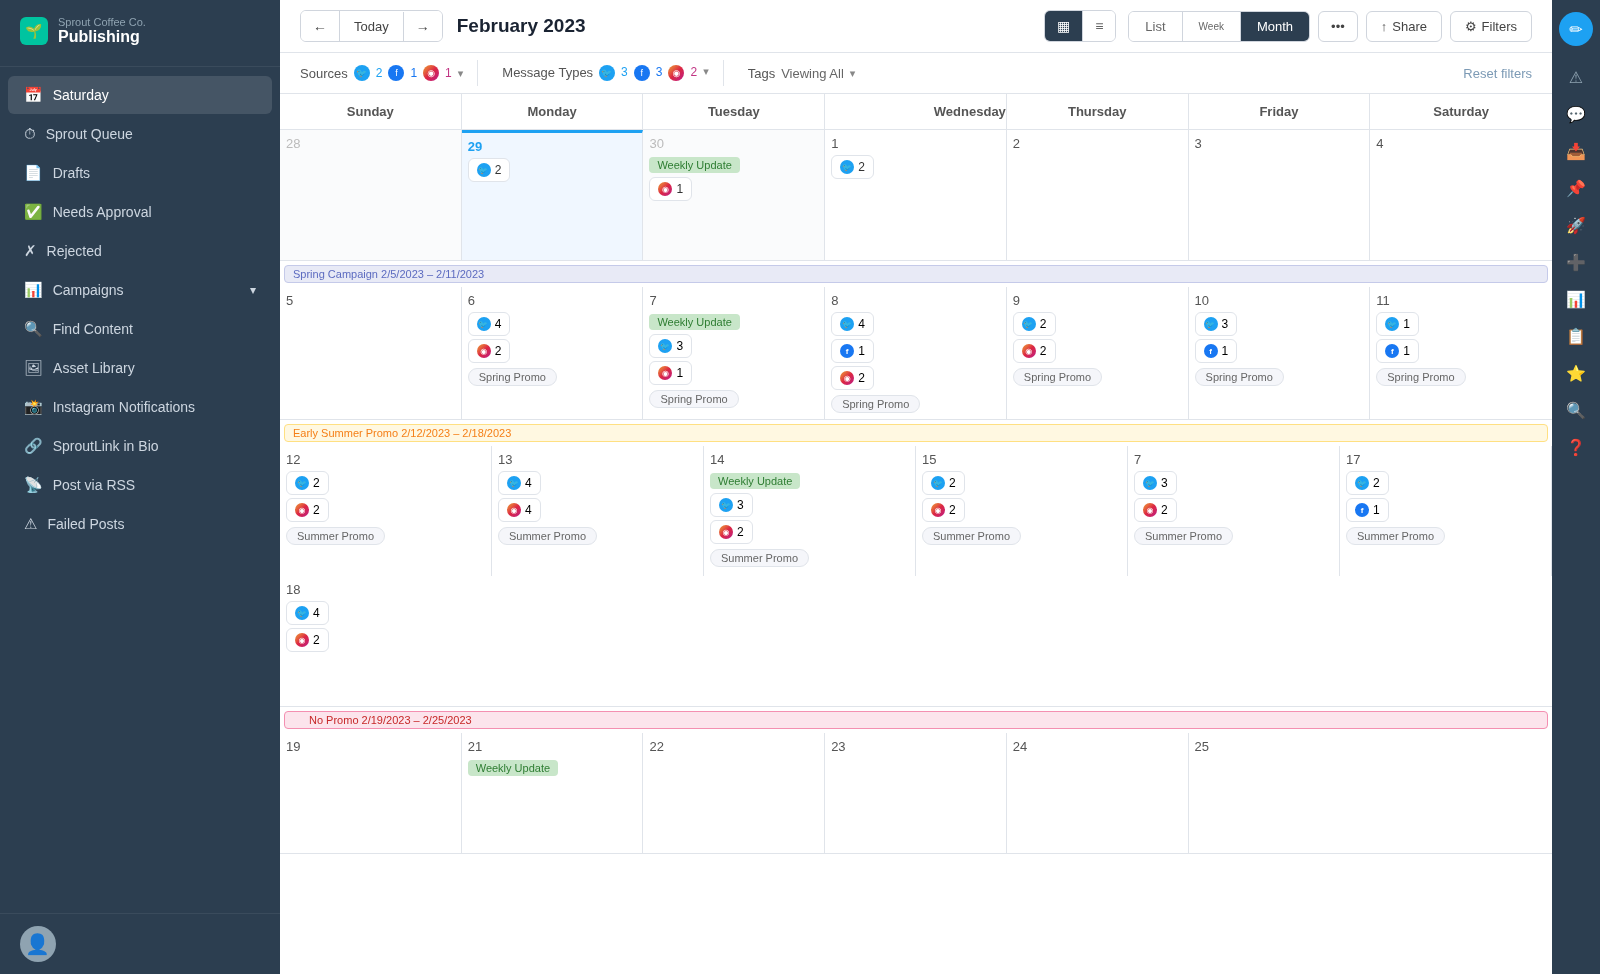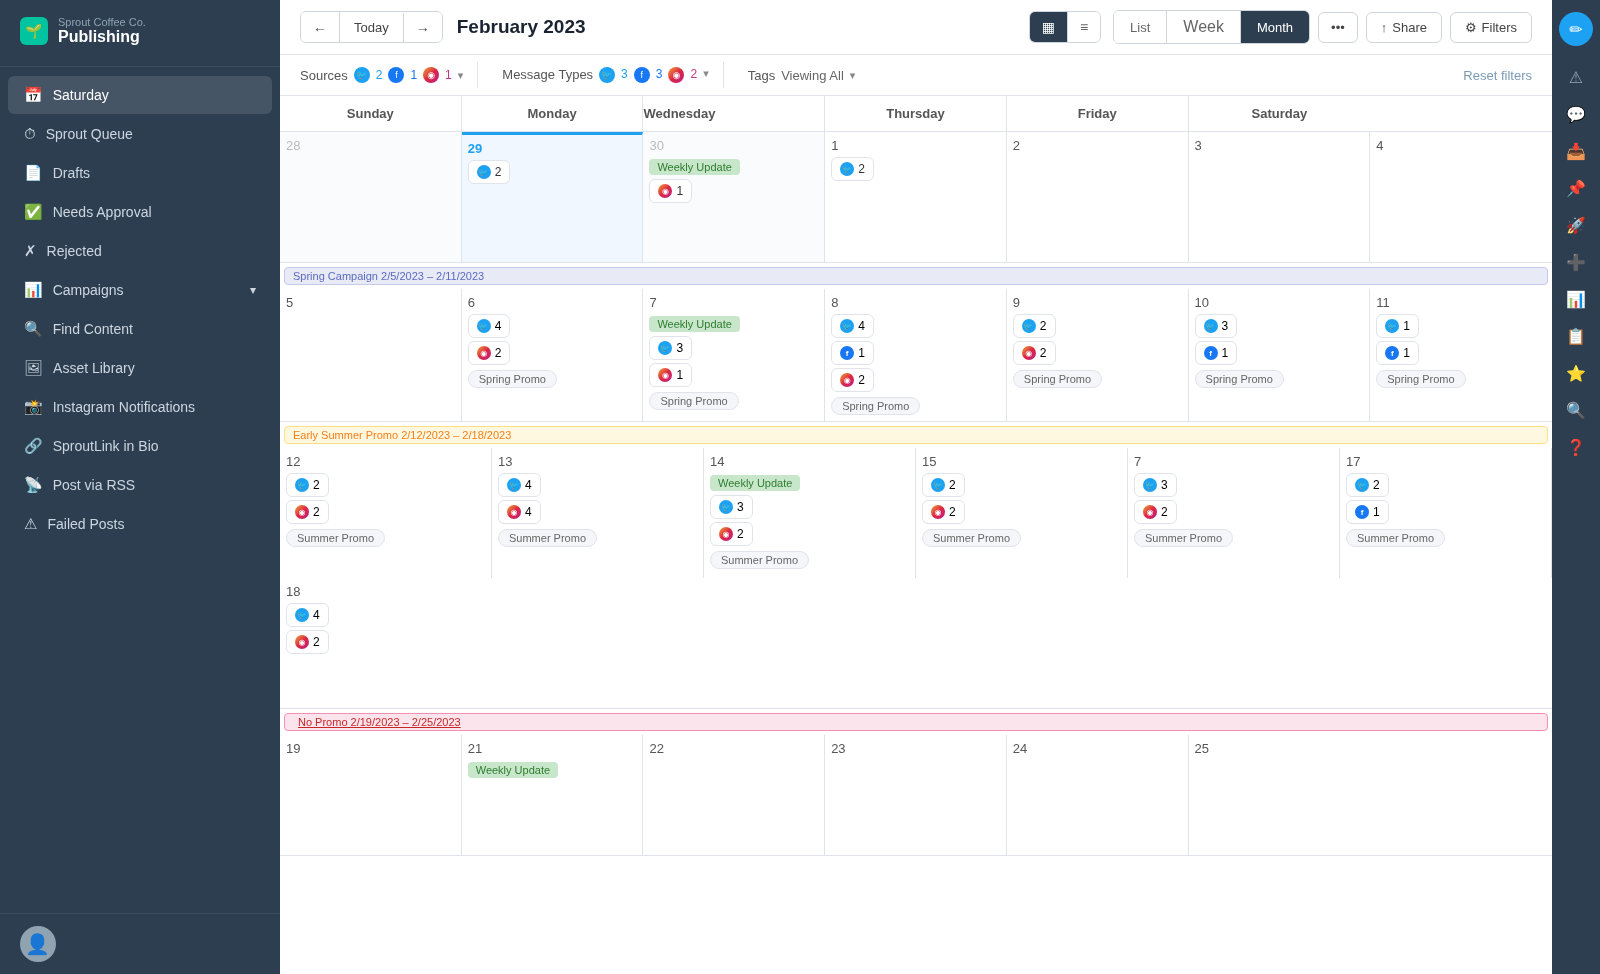--- a/index.html
+++ b/index.html
@@ -89,21 +89,21 @@
       <button style="background:#fff;border:none;padding:7px 12px;cursor:pointer;font-size:14px;color:#444;">→</button>
     </div>
     <span style="font-size:19px;font-weight:600;color:#1a2332;margin:0 6px;">February 2023</span>
     <div style="flex:1;"></div>
     <div style="display:flex;border:1px solid #d0d5dd;border-radius:6px;overflow:hidden;">
       <button style="background:#2c3e50;border:none;padding:7px 12px;cursor:pointer;font-size:14px;color:#fff;">▦</button>
       <button style="background:#fff;border:none;border-left:1px solid #d0d5dd;padding:7px 12px;cursor:pointer;font-size:14px;color:#666;">≡</button>
     </div>
     <div style="display:flex;border:1px solid #d0d5dd;border-radius:6px;overflow:hidden;margin-left:4px;">
       <button style="background:#fff;border:none;border-right:1px solid #d0d5dd;padding:7px 16px;cursor:pointer;font-size:13px;color:#666;">List</button>
-      <button style="background:#fff;border:none;border-right:1px solid #d0d5dd;padding:7px 16px;cursor:pointer;font-size:16px;color:#666;">Week</button>
+      <button style="background:#fff;border:none;border-right:1px solid #d0d5dd;padding:7px 16px;cursor:pointer;font-size:10px;color:#666;">Week</button>
       <button style="background:#2c3e50;border:none;padding:7px 16px;cursor:pointer;font-size:13px;color:#fff;">Month</button>
     </div>
     <button style="background:#fff;border:1px solid #d0d5dd;border-radius:6px;padding:7px 12px;cursor:pointer;font-size:13px;color:#444;">•••</button>
     <button style="background:#fff;border:1px solid #d0d5dd;border-radius:6px;padding:7px 14px;cursor:pointer;font-size:13px;color:#444;display:flex;align-items:center;gap:5px;">
       <span>↑</span>
       <span>Share</span>
     </button>
     <button style="background:#fff;border:1px solid #d0d5dd;border-radius:6px;padding:7px 14px;cursor:pointer;font-size:13px;color:#444;display:flex;align-items:center;gap:5px;">
       <span>⚙</span>
       <span>Filters</span>
@@ -138,21 +138,22 @@
     </div>
     <div style="flex:1;"></div>
     <button style="background:none;border:none;font-size:13px;color:#7c9ab5;cursor:pointer;">Reset filters</button>
   </div>
 
   <div style="flex:1;overflow-y:auto;background:#fff;">
 
     <div style="display:grid;grid-template-columns:repeat(7,1fr);border-bottom:1px solid #e0e4ea;background:#fff;position:sticky;top:0;z-index:10;">
       <div style="padding:10px 0;text-align:center;font-size:13px;font-weight:600;color:#555;border-right:1px solid #e0e4ea;">Sunday</div>
       <div style="padding:10px 0;text-align:center;font-size:13px;font-weight:600;color:#555;border-right:1px solid #e0e4ea;">Monday</div>
-      <div style="padding:10px 0;text-align:left;font-size:13px;font-weight:600;color:#555;border-right:1px solid #e0e4ea;">Wednesday</div>
+      <div style="padding:10px 0;text-align:center;font-size:13px;font-weight:600;color:#555;border-right:1px solid #e0e4ea;">Tuesday</div>
+      <div style="padding:10px 0;text-align:right;font-size:13px;font-weight:600;color:#555;border-right:1px solid #e0e4ea;">Wednesday</div>
       <div style="padding:10px 0;text-align:center;font-size:13px;font-weight:600;color:#555;border-right:1px solid #e0e4ea;">Thursday</div>
       <div style="padding:10px 0;text-align:center;font-size:13px;font-weight:600;color:#555;border-right:1px solid #e0e4ea;">Friday</div>
       <div style="padding:10px 0;text-align:center;font-size:13px;font-weight:600;color:#555;">Saturday</div>
     </div>
 
     <div style="border-bottom:1px solid #e0e4ea;">
       <div style="display:grid;grid-template-columns:repeat(7,1fr);">
 
         <div style="border-right:1px solid #e0e4ea;min-height:130px;padding:6px;background:#fafbfc;">
           <div style="font-size:13px;font-weight:500;color:#bbb;margin-bottom:4px;">28</div>
@@ -386,21 +387,21 @@
           <div style="display:flex;align-items:center;gap:4px;background:#fff;border:1px solid #e0e4ea;border-radius:6px;padding:4px 8px;font-size:12px;margin-bottom:3px;cursor:pointer;width:fit-content;">
             <span style="display:inline-flex;align-items:center;justify-content:center;width:14px;height:14px;border-radius:50%;background:linear-gradient(135deg,#f09433,#e6683c,#dc2743,#cc2366,#bc1888);color:#fff;font-size:8px;">◉</span>
             <span>2</span>
           </div>
         </div>
       </div>
     </div>
 
     <div style="border-bottom:1px solid #e0e4ea;">
       <div style="padding:2px 0;background:#fff;">
-        <div style="margin:2px 4px;padding:2px 13px;border-radius:4px;font-size:11px;font-weight:500;background:#fce4ec;color:#c62828;border:1px solid #f48fb1;cursor:pointer;text-decoration:underline;">No Promo 2/19/2023 – 2/25/2023</div>
+        <div style="margin:2px 4px;padding:2px 24px;border-radius:4px;font-size:11px;font-weight:500;background:#fce4ec;color:#c62828;border:1px solid #f48fb1;cursor:pointer;">No Promo 2/19/2023 – 2/25/2023</div>
       </div>
       <div style="display:grid;grid-template-columns:repeat(7,1fr);">
 
         <div style="border-right:1px solid #e0e4ea;min-height:120px;padding:6px;background:#fff;">
           <div style="font-size:13px;font-weight:500;color:#555;margin-bottom:4px;">19</div>
         </div>
 
 
         <div style="border-right:1px solid #e0e4ea;min-height:120px;padding:6px;background:#fff;">
           <div style="font-size:13px;font-weight:500;color:#555;margin-bottom:4px;">21</div>

